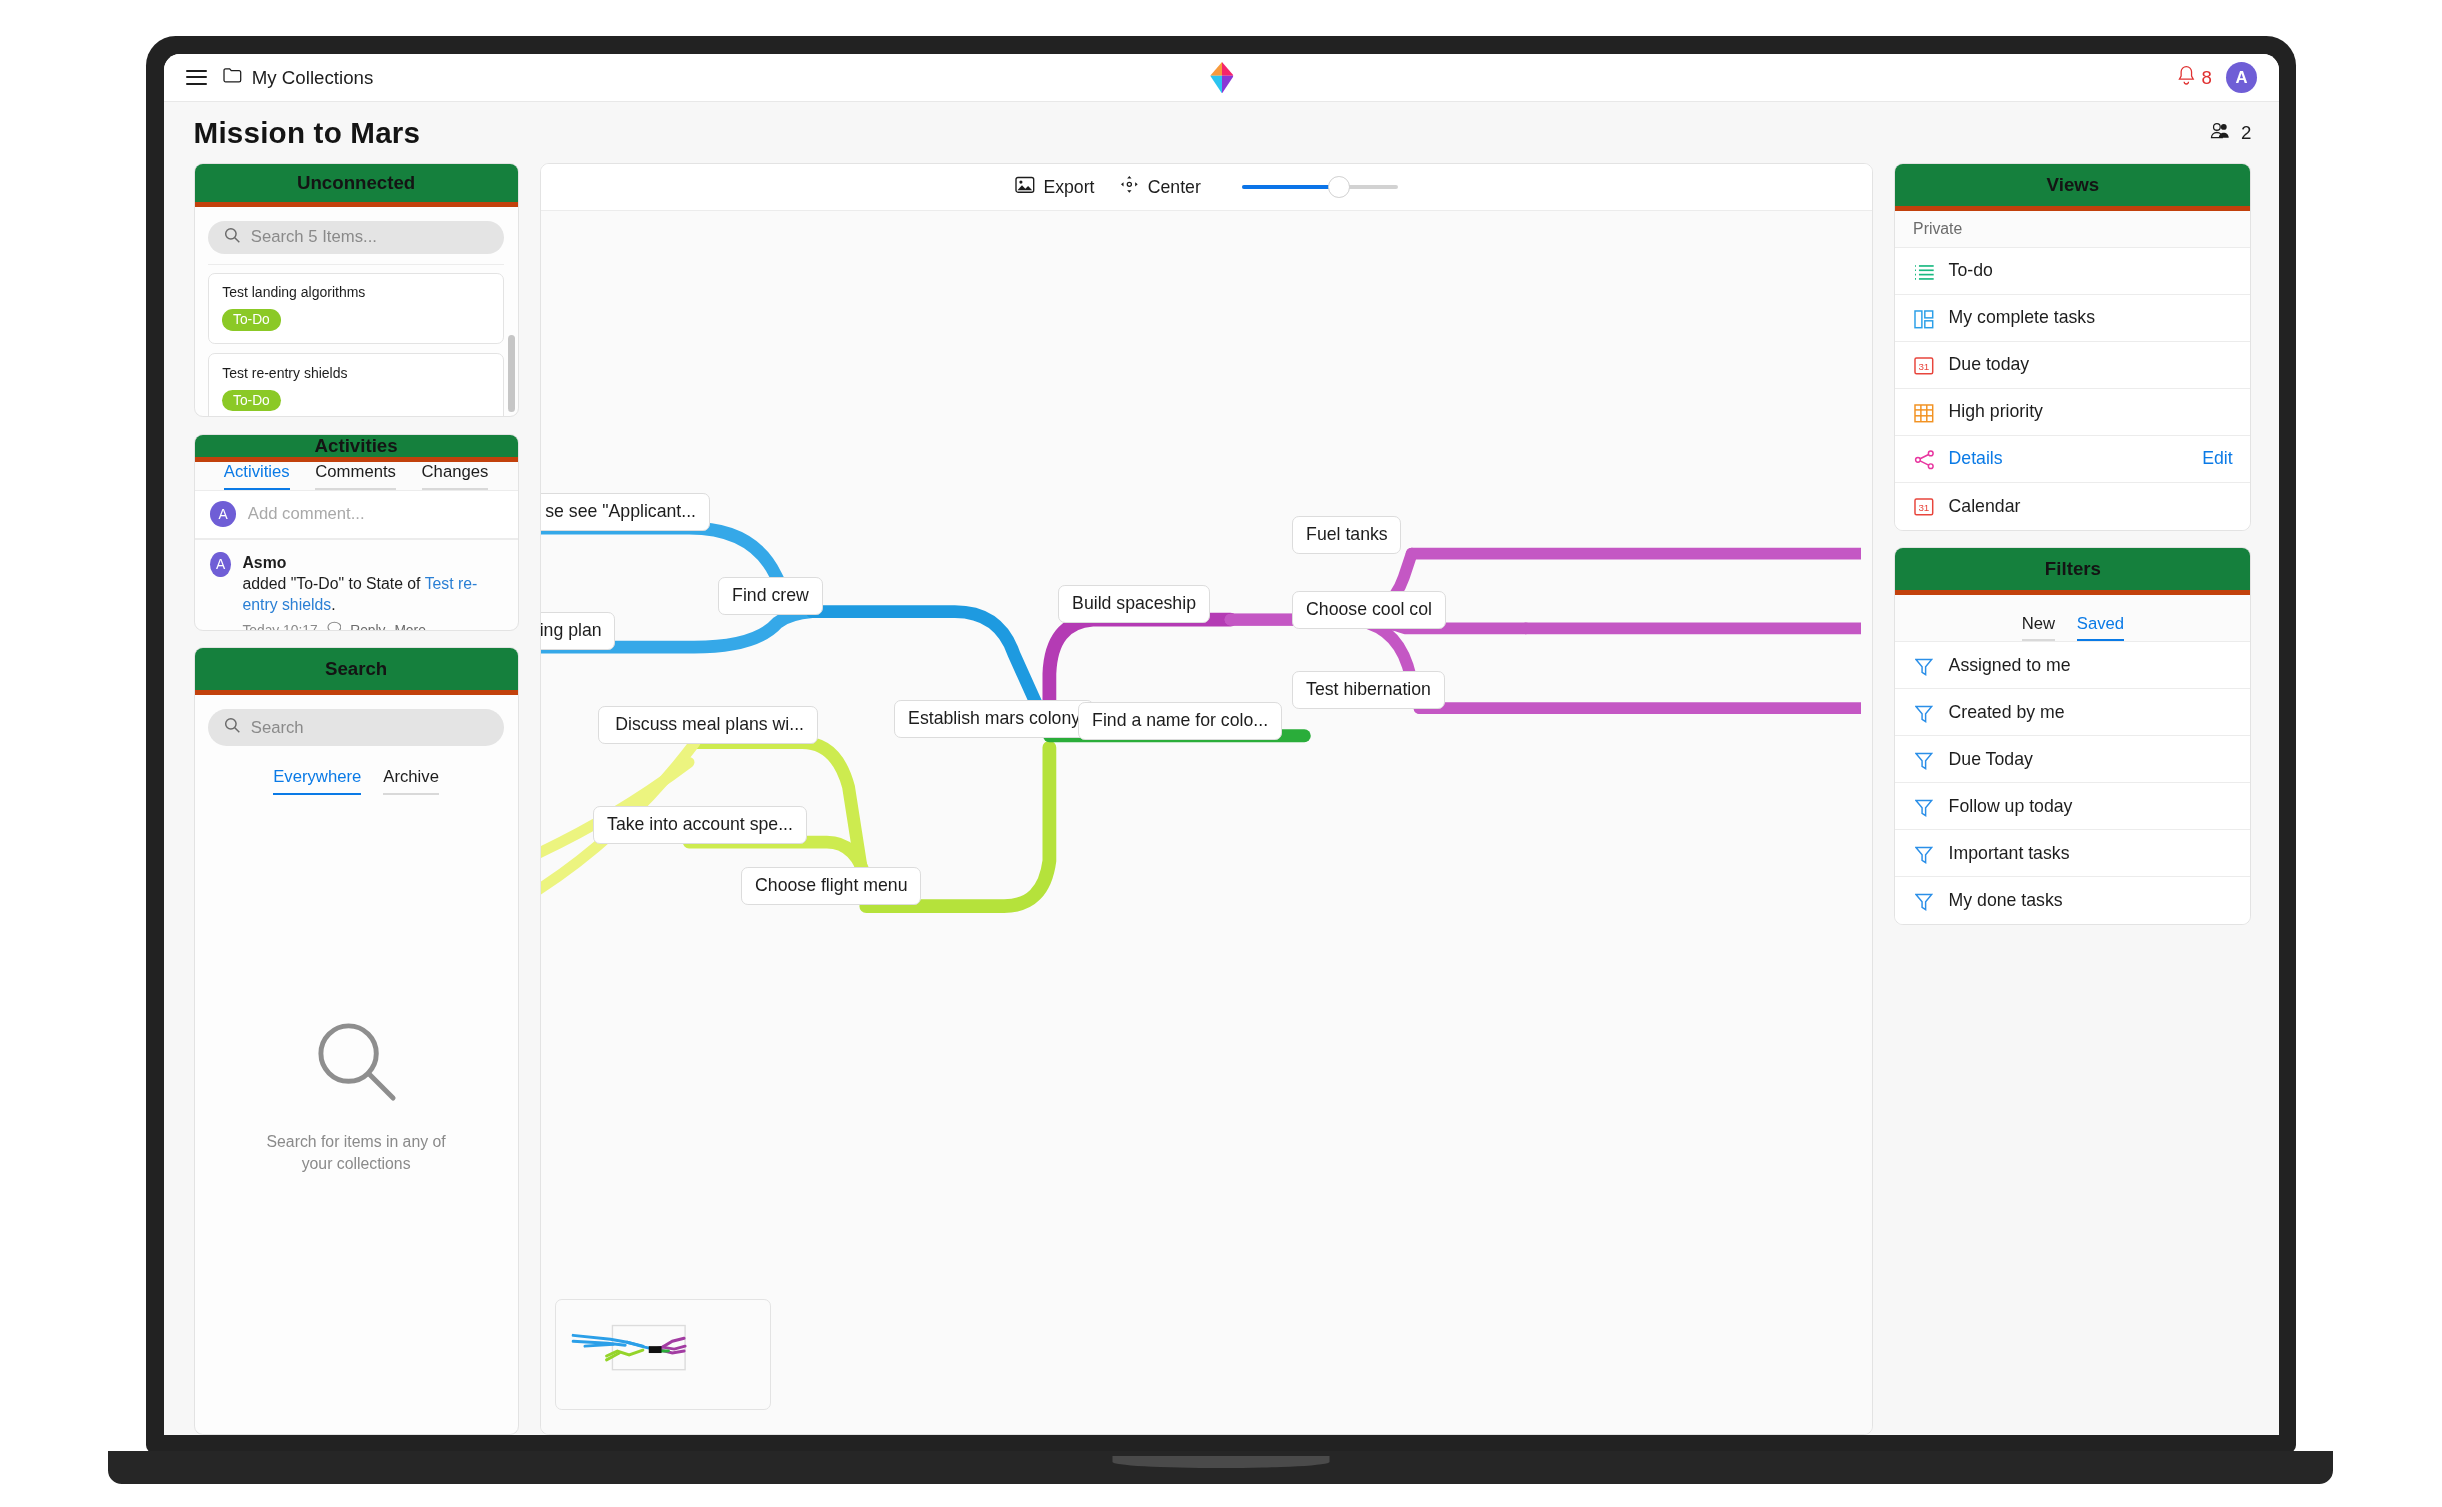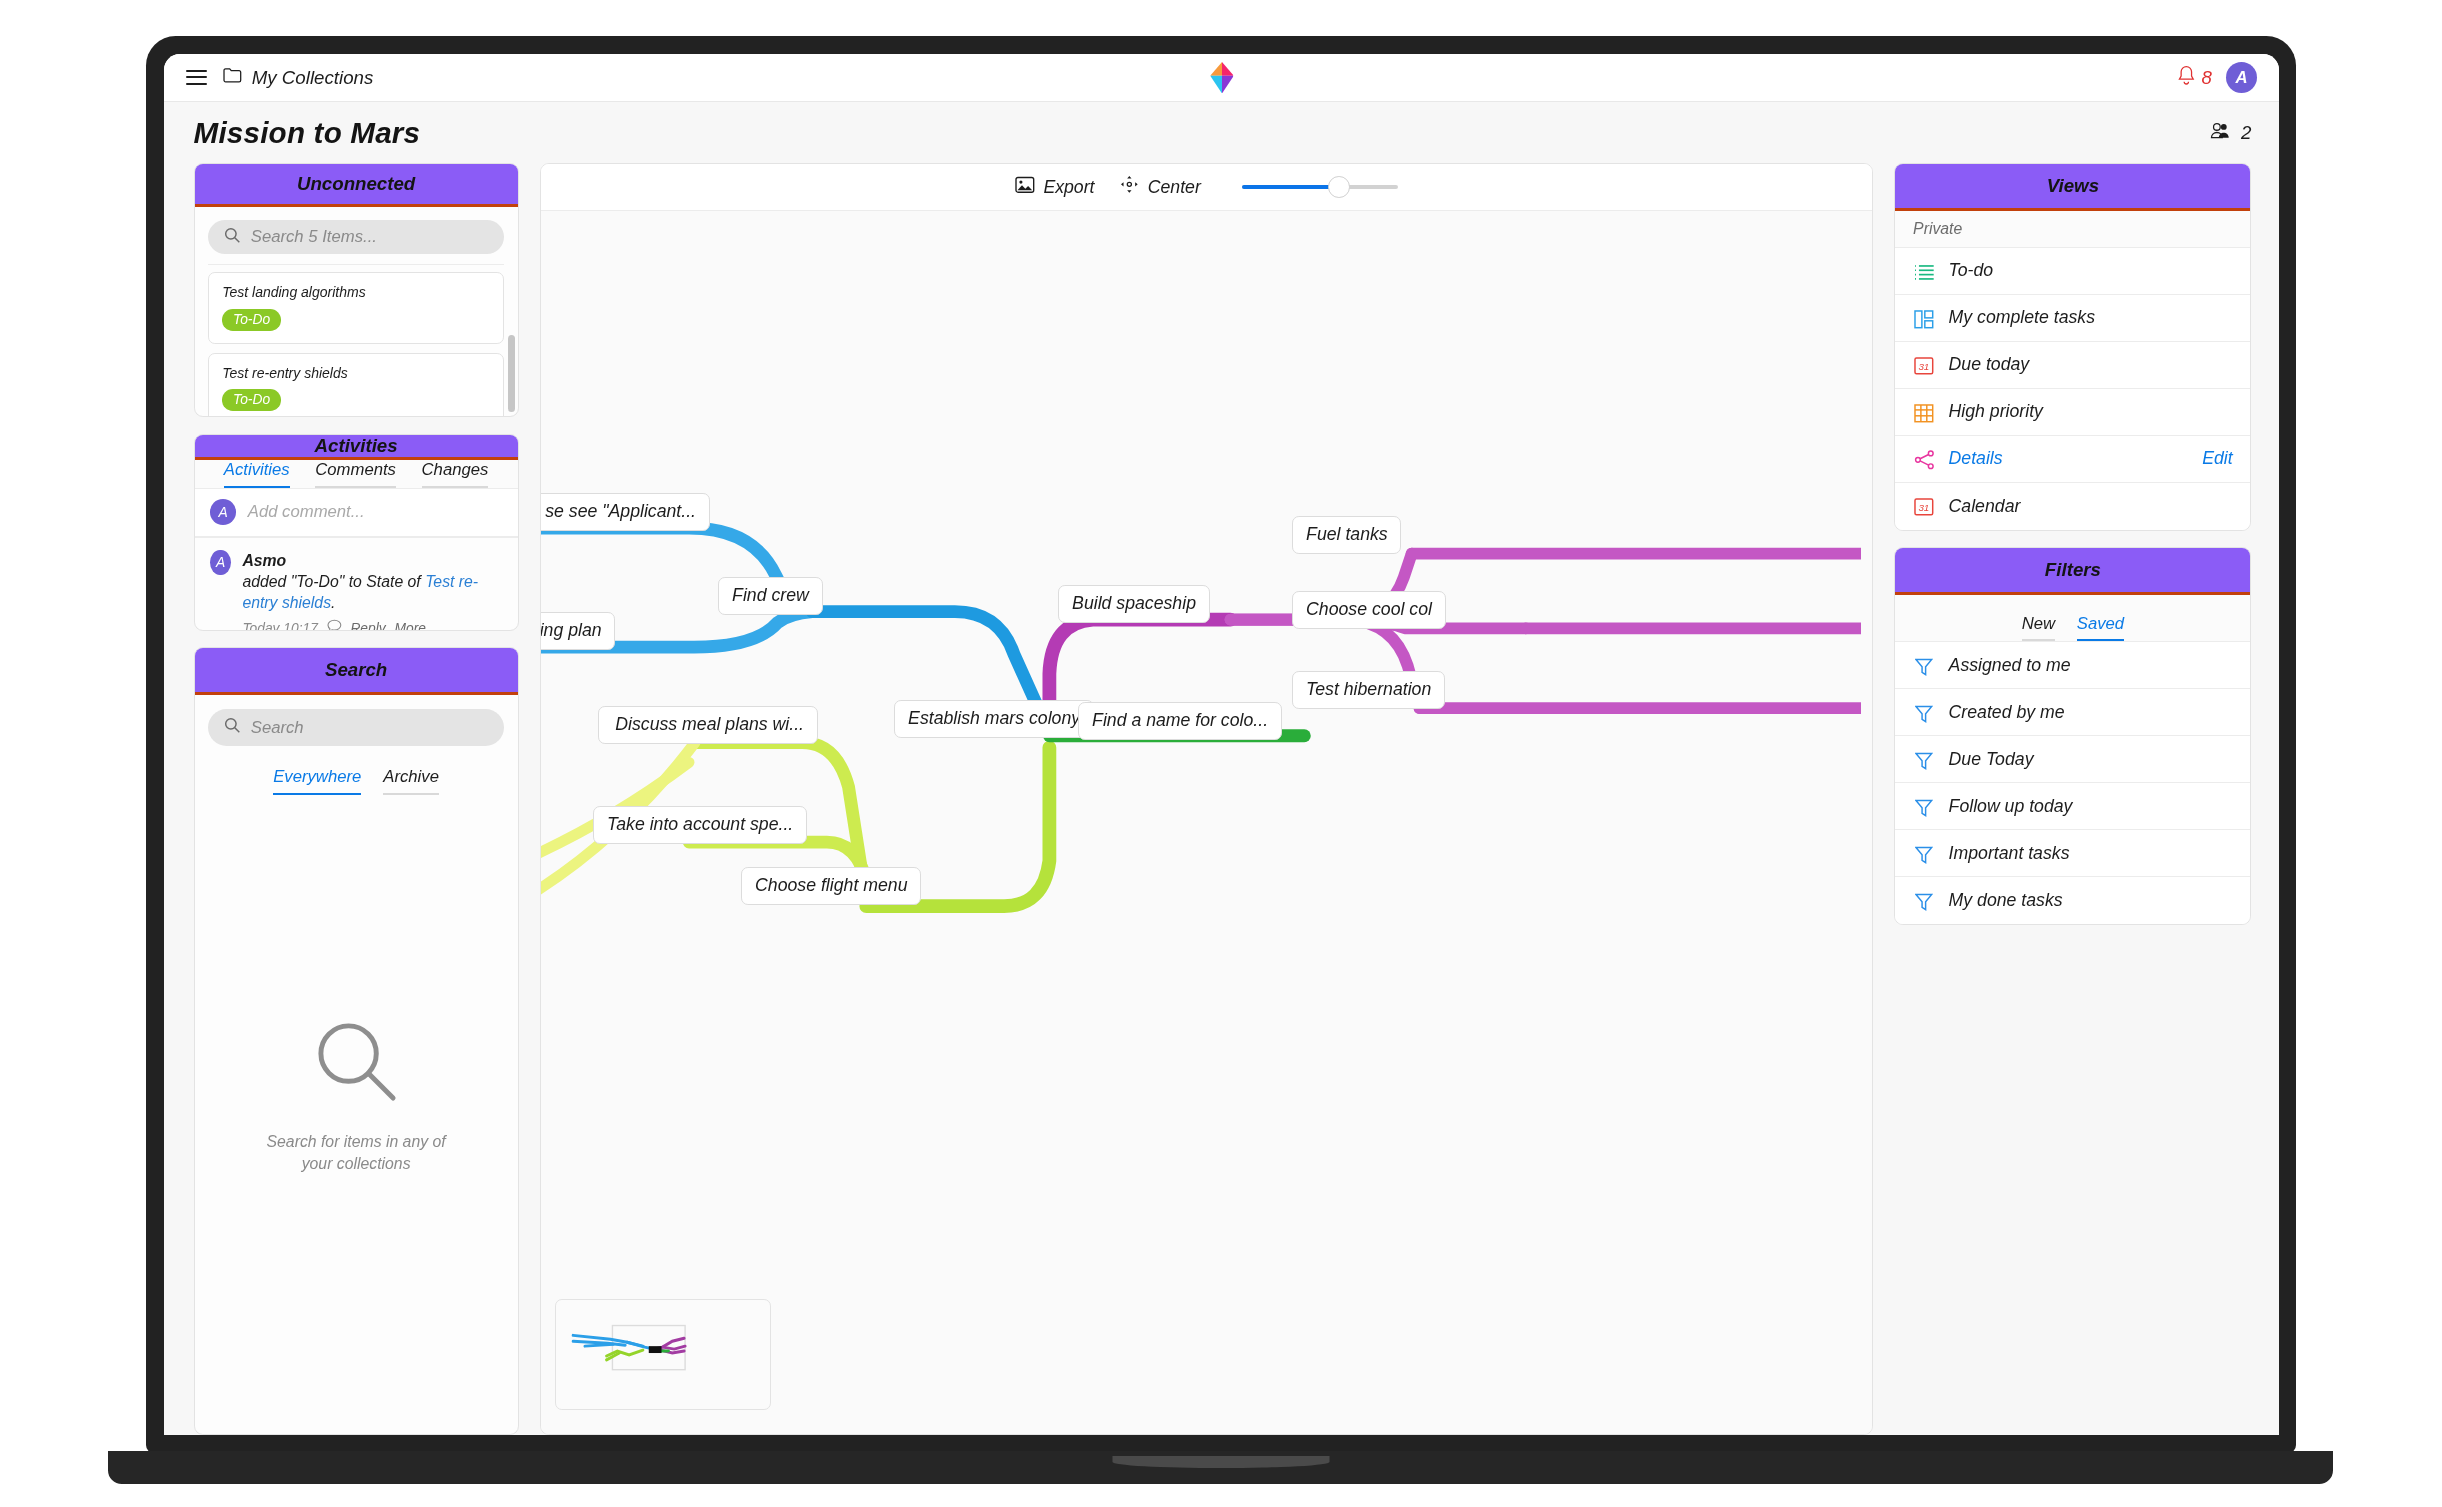--- a/index.html
+++ b/index.html
@@ -7,21 +7,20 @@
     width: 2442px; height: 1507px;
     background: #ffffff;
     font-family: "Liberation Sans", sans-serif;
     overflow: hidden;
   }
 
   
   #laptop-frame {
     position: absolute; left: 0; top: 0; width: 2442px; height: 1507px;
     background: #ffffff;
-    font-style: italic;
   }
   #laptop-body {
     position: absolute; left: 146px; top: 36px;
     width: 2150px; height: 1417px;
     background: #222222;
     border-radius: 29.6px 29.6px 7.9px 7.9px;
     padding: 17.7px;
   }
   #laptop-screen {
     position: absolute; left: 164px; top: 54px;
@@ -82,21 +81,21 @@
 
   .card {
     background: #fdfdfd;
     border: 1px solid #e3e3e3;
     border-radius: 8.9px;
     overflow: hidden;
   }
   .card-title {
     height: 47px; display: flex; align-items: center; justify-content: center;
     font-size: 18.7px; font-weight: 700; color: #141414;
-    background: #8b5cf6; border-bottom: 3px solid #c2410c;
+    background: #15803d; border-bottom: 5px solid #c2410c;
   }
 
   
   #unconnected-card { height: 254px; display: flex; flex-direction: column; }
   .search-box {
     margin: 13.8px 13.8px 0; height: 37px; border-radius: 18.7px;
     background: #e4e4e4; display: flex; align-items: center; gap: 9.9px; padding: 0 15.8px;
   }
   .search-box .ph { font-size: 16.7px; color: #8a8a8a; }
   .unc-list { position: relative; flex: 1 1 auto; margin-top: 9.9px; padding: 0 13.8px; overflow: hidden; }

